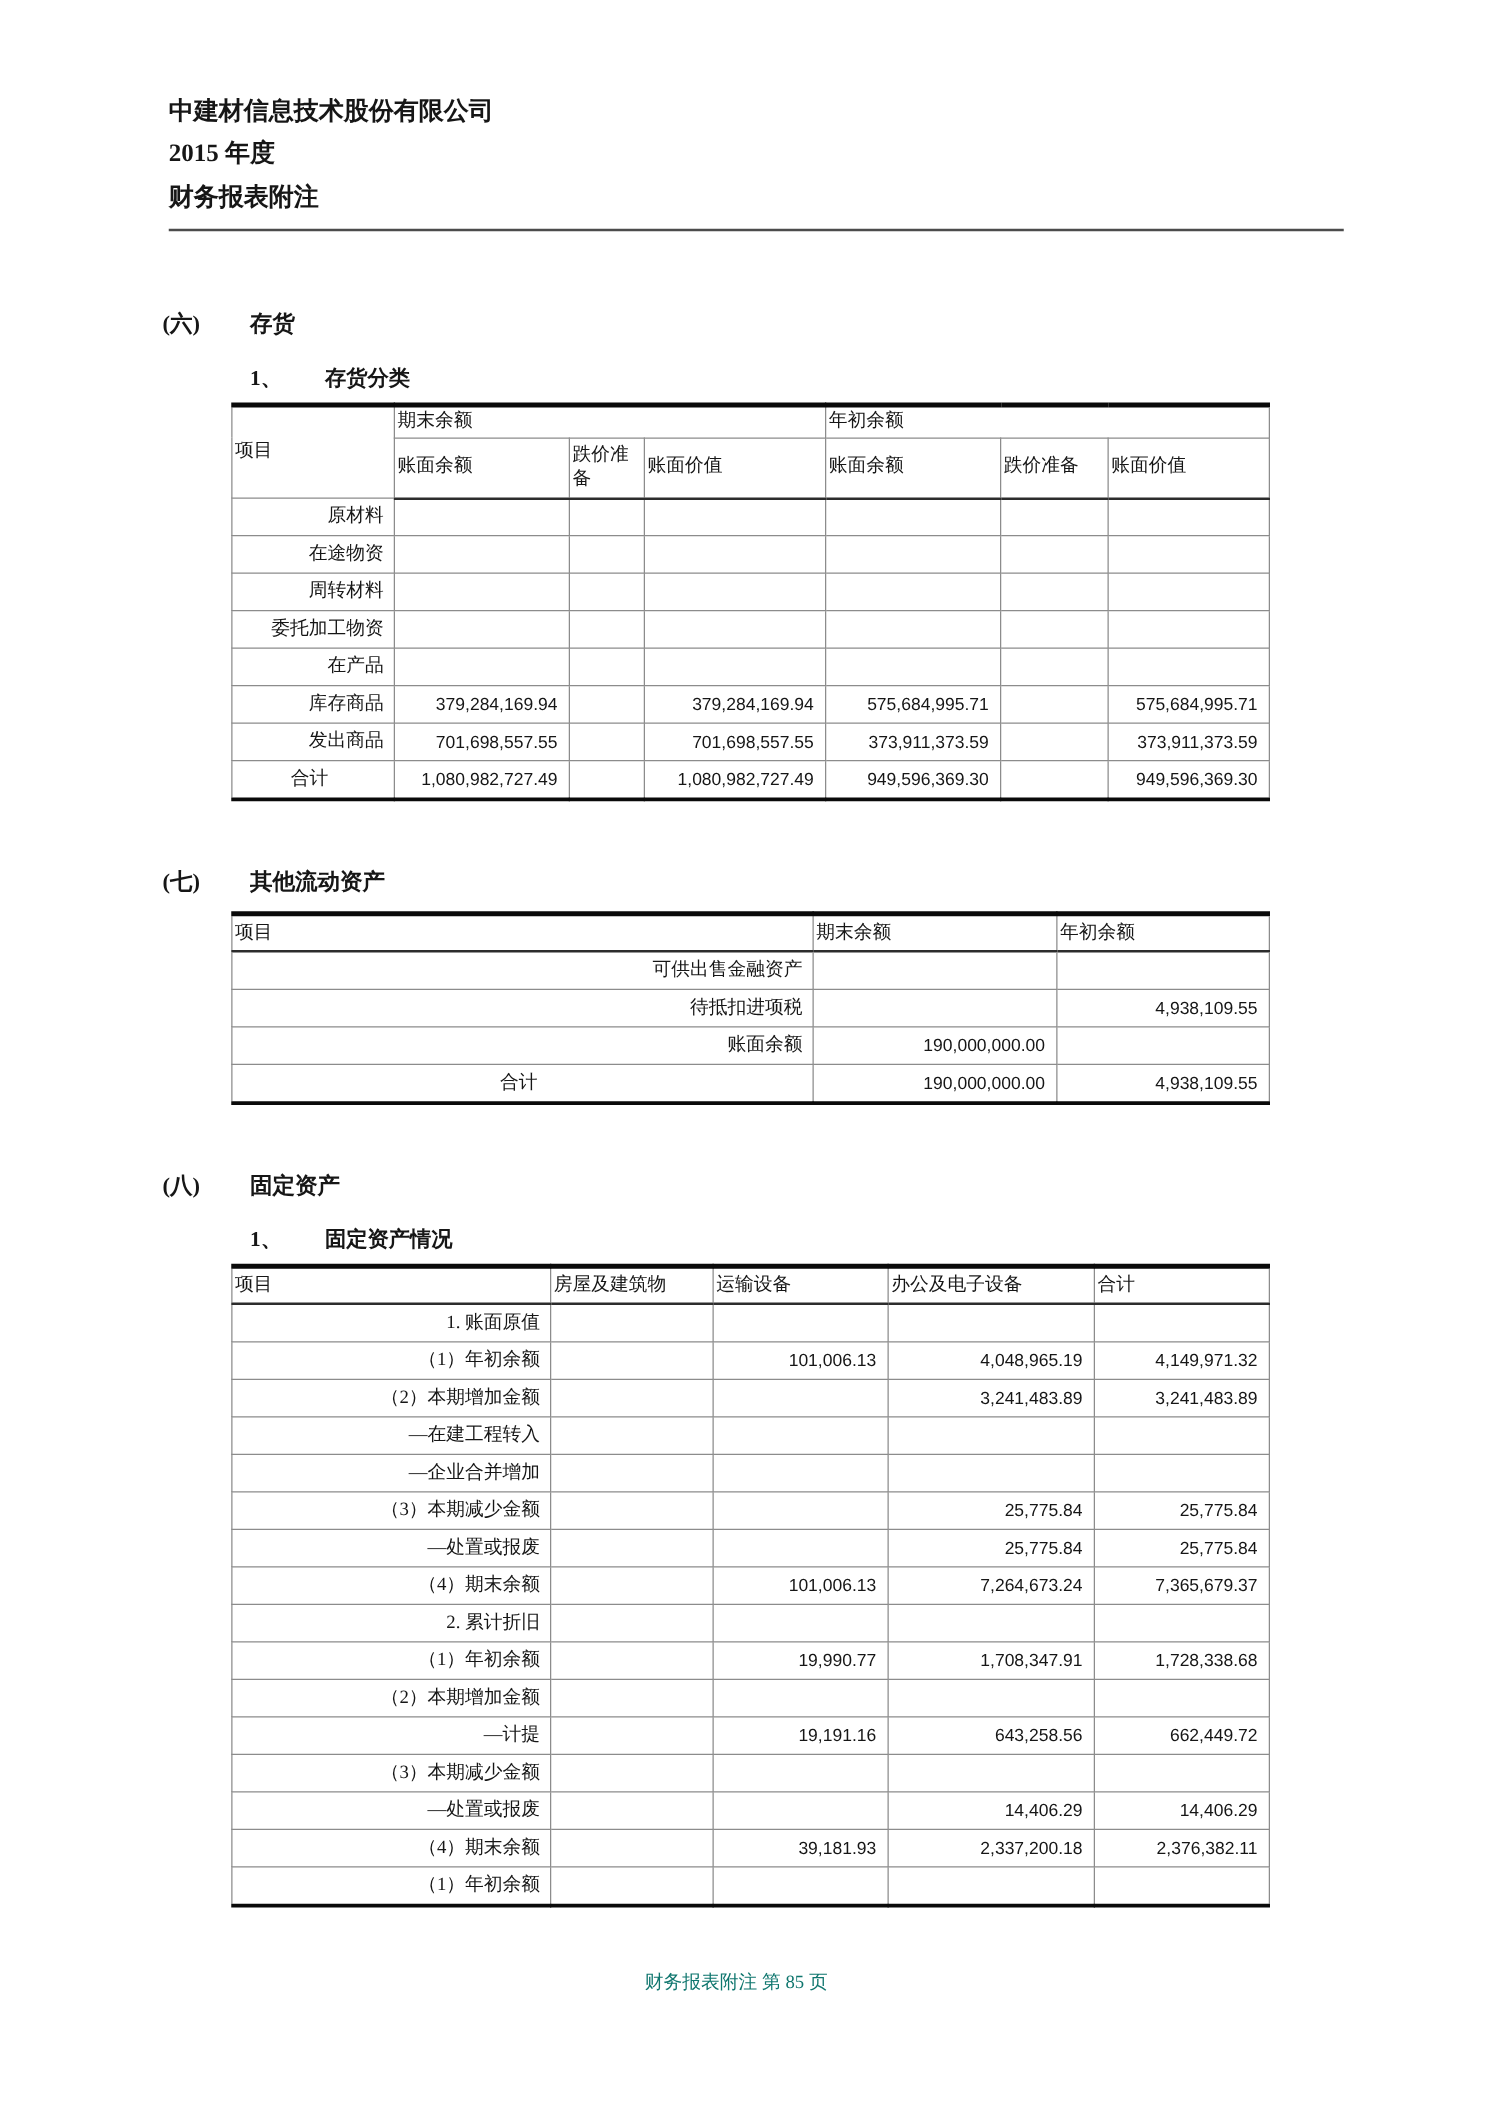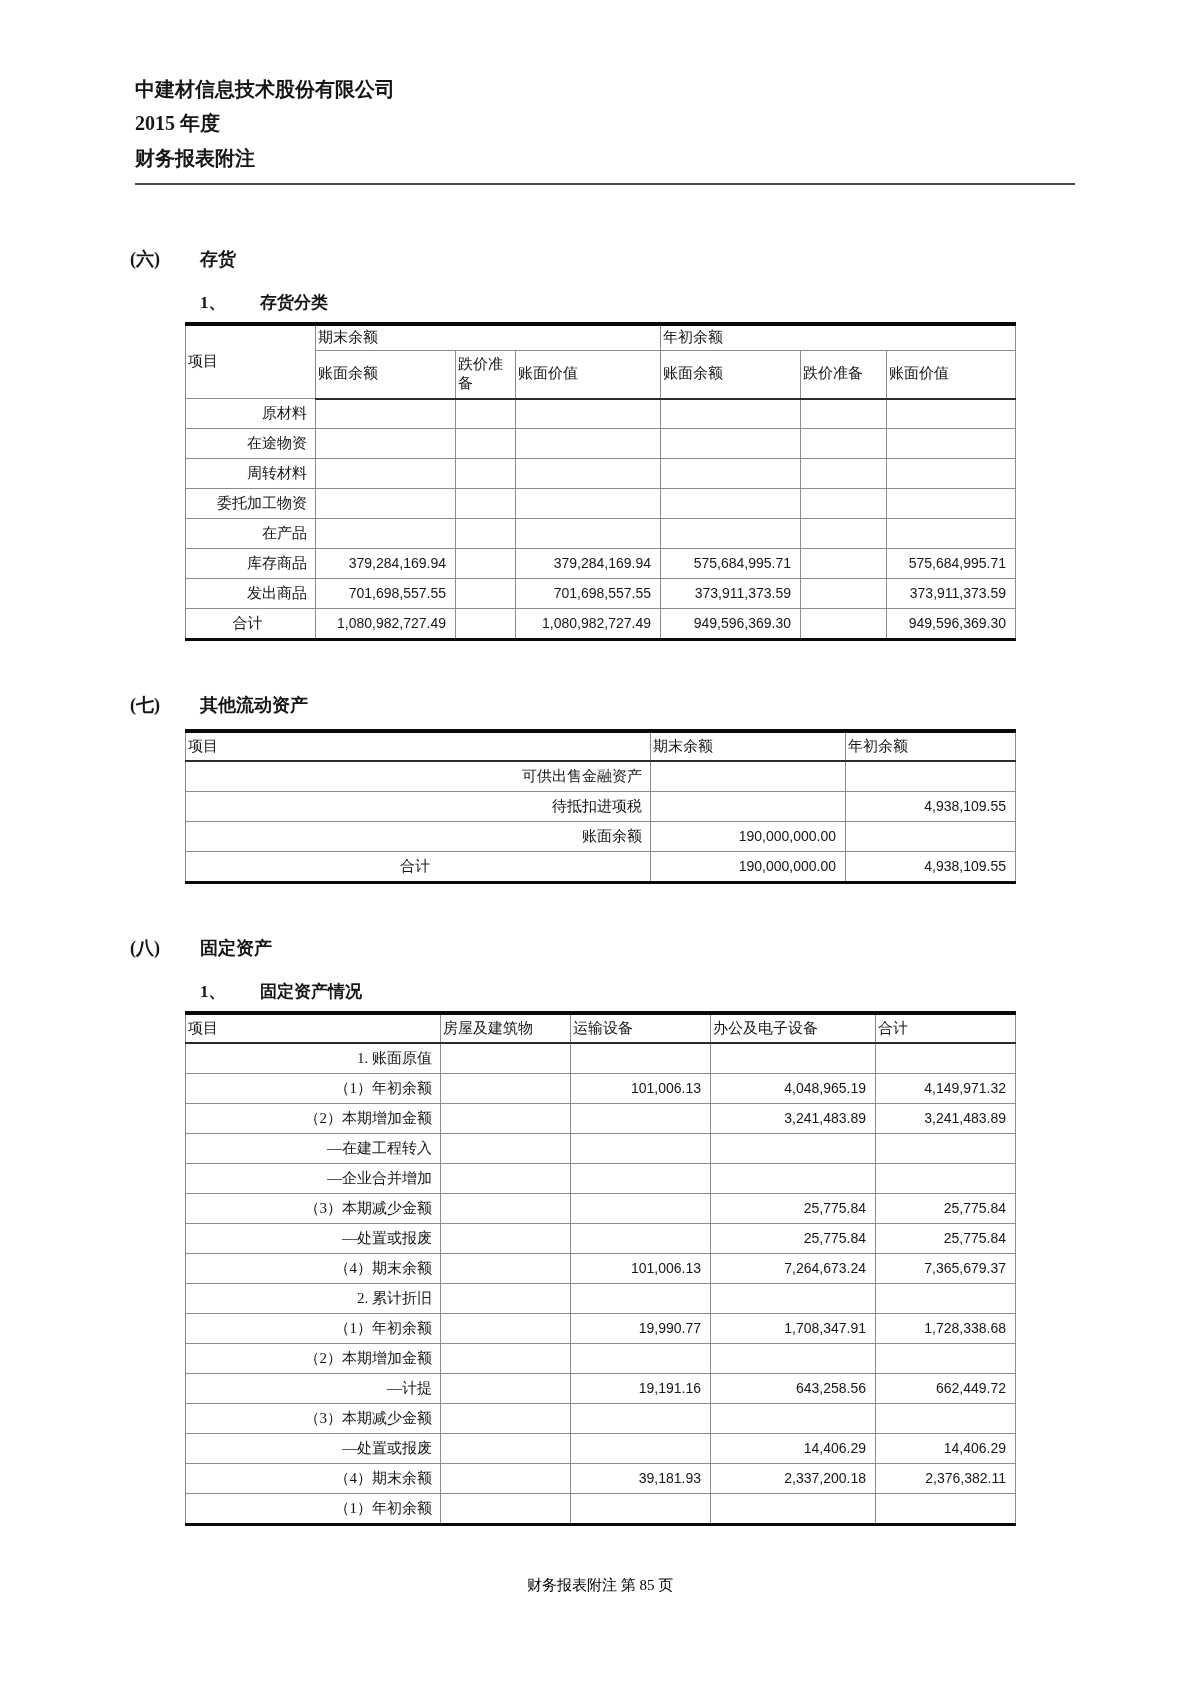--- a/index.html
+++ b/index.html
@@ -36,22 +36,22 @@
   tr.total td.label { text-align:center; padding-left:2px; }
   td.label.lv0 { padding-left:10px; }
   td.label.lv1 { padding-left:17px; }
   td.label.lv2 { padding-left:40px; }
   thead tr.group-row th { padding:2px; }
 
   .sec-gap { margin-top:52px; }
 
   
   .page-footer {
-    position:absolute; top:1576px; left:185px; width:830px;
-    text-align:center; font-size:15px; color:#000000;
+    position:absolute; top:1576px; left:174px; width:830px;
+    text-align:center; font-size:15px; color:#0f766e;
   }
 </style>
 </head>
 <body>
 
 <div class="page">
 
   <div class="doc-header">
     <div class="hline">中建材信息技术股份有限公司</div>
     <div class="hline">2015 年度</div>

